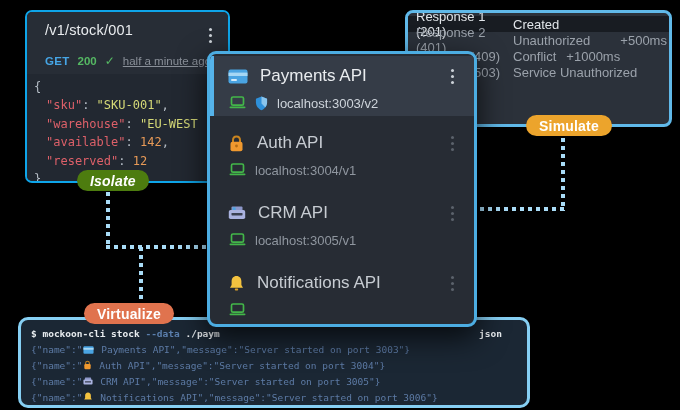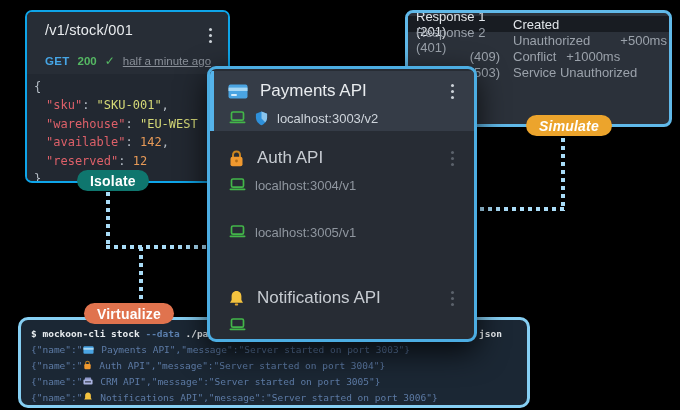--- a/index.html
+++ b/index.html
@@ -33,21 +33,21 @@
              border:3px solid #60b9e9;border-radius:8px;overflow:hidden;padding-top:3px;}
   .resp-row{display:flex;align-items:center;height:16px;padding:0 10px 0 8px;
             font-size:13px;color:#9ba2ab;}
   .resp-row.sel{background:#181c22;color:#e2e6ea;}
   .resp-lbl{width:97px;flex:none;}
   .resp-row.cut .resp-lbl{text-align:right;padding-right:13px;box-sizing:border-box;}
   .resp-delay{margin-left:30px;}
   .resp-row.cut .resp-delay{margin-left:10px;text-align:right;}
 
   
-  .apis{left:207px;top:66px;width:270px;height:276px;background:#272c34;
+  .apis{left:207px;top:51px;width:270px;height:276px;background:#272c34;
         border:3px solid #4cade2;border-radius:9px;z-index:6;overflow:hidden;
         box-shadow:0 10px 30px rgba(0,0,0,.75);}
   .api-item{position:relative;padding:0 16px 0 18px;}
   .api-item.selected{background:#353c47;padding-top:9px;height:51px;margin-top:2px;}
   .api-item.selected::before{content:"";position:absolute;left:0;top:0;bottom:0;width:4px;background:#55b3ea;}
   .api-item.plain{padding-top:16px;height:54px;}
   .api-title-row{display:flex;align-items:center;gap:12px;}
   .api-name{font-size:17px;color:#c7ccd2;flex:1;white-space:nowrap;}
   .api-item.selected .api-name{color:#e9ecef;}
   .api-host-row{display:flex;gap:9px;margin-top:8px;margin-left:1px;
@@ -64,22 +64,22 @@
             padding:6px 0 0 10px;white-space:nowrap;}
   .t-cmd{color:#e8ecef;font-weight:bold;position:relative;}
   .t-flag{color:#5b7fae;font-weight:bold;}
   .t-tail{position:absolute;left:448px;top:0;color:#e8ecef;}
   .t-log{color:#5d7ba6;}
   .t-log svg{vertical-align:-1px;margin:0 1px;}
 
   
   .badge{position:absolute;z-index:10;border-radius:999px;padding:2.5px 13px;
          font-size:14px;font-weight:bold;color:#fff;letter-spacing:.2px;cursor:pointer;}
-  .badge-isolate{left:77px;top:170px;background:#0f766e;}
-  .badge-simulate{left:526px;top:115px;background:#eca42c;font-style:italic;}
+  .badge-isolate{left:77px;top:170px;background:#4d7c0f;font-style:italic;}
+  .badge-simulate{left:526px;top:115px;background:#eca42c;}
   .badge-virtualize{left:84px;top:303px;background:#e0734e;}
 
   
   .dot-v,.dot-h{position:absolute;z-index:3;}
   .dot-v{width:4px;background:repeating-linear-gradient(to bottom,#a9dcf7 0 4px,transparent 4px 8px);}
   .dot-h{height:4px;background:repeating-linear-gradient(to right,#a9dcf7 0 4px,transparent 4px 8px);}
   .c-iso-v{left:106px;top:192px;height:56px;}
   .c-iso-h{left:106px;top:245px;width:103px;}
   .c-virt-v{left:139px;top:247px;height:70px;}
   .c-sim-v{left:561px;top:138px;height:73px;}
@@ -200,20 +200,34 @@
       <div class="api-host-row">
         <svg width="17" height="13" viewBox="0 0 17 13">
           <rect x="2.5" y="1" width="12" height="8.2" rx="1.5" fill="none" stroke="#43b649" stroke-width="1.7"></rect>
           <rect x="0.5" y="10.4" width="16" height="1.9" rx="0.95" fill="#43b649"></rect>
         </svg>
         <span>localhost:3004/v1</span>
       </div>
     </div>
 
     <div class="api-item plain">
+      <div class="api-title-row">
+        <svg width="18" height="15" viewBox="0 0 18 15">
+          <rect x="3.5" y="0.5" width="11" height="5" rx="1" fill="#8d97c9"></rect>
+          <rect x="4.6" y="1.4" width="3" height="3" fill="#4aa4e2"></rect>
+          <rect x="0.8" y="4" width="16.4" height="9" rx="1.8" fill="#aab3e0"></rect>
+          <rect x="3.5" y="7" width="11" height="2.4" rx="0.6" fill="#3a4152"></rect>
+        </svg>
+        <span class="api-name">CRM API</span>
+        <div class="kebab">
+            <i></i>
+            <i></i>
+            <i></i>
+          </div>
+      </div>
       <div class="api-host-row">
         <svg width="17" height="13" viewBox="0 0 17 13">
           <rect x="2.5" y="1" width="12" height="8.2" rx="1.5" fill="none" stroke="#43b649" stroke-width="1.7"></rect>
           <rect x="0.5" y="10.4" width="16" height="1.9" rx="0.95" fill="#43b649"></rect>
         </svg>
         <span>localhost:3005/v1</span>
       </div>
     </div>
 
     <div class="api-item plain">

